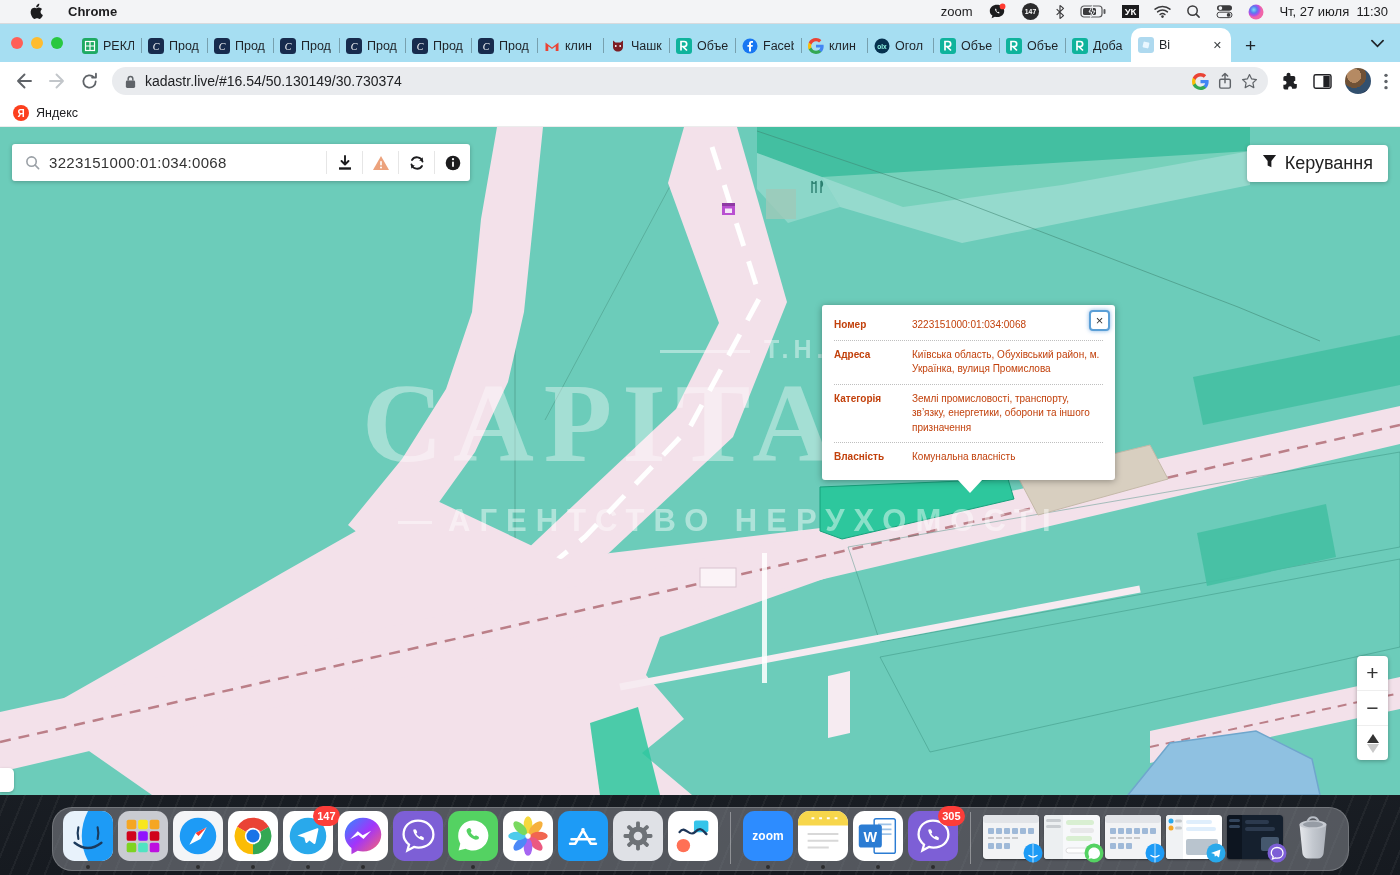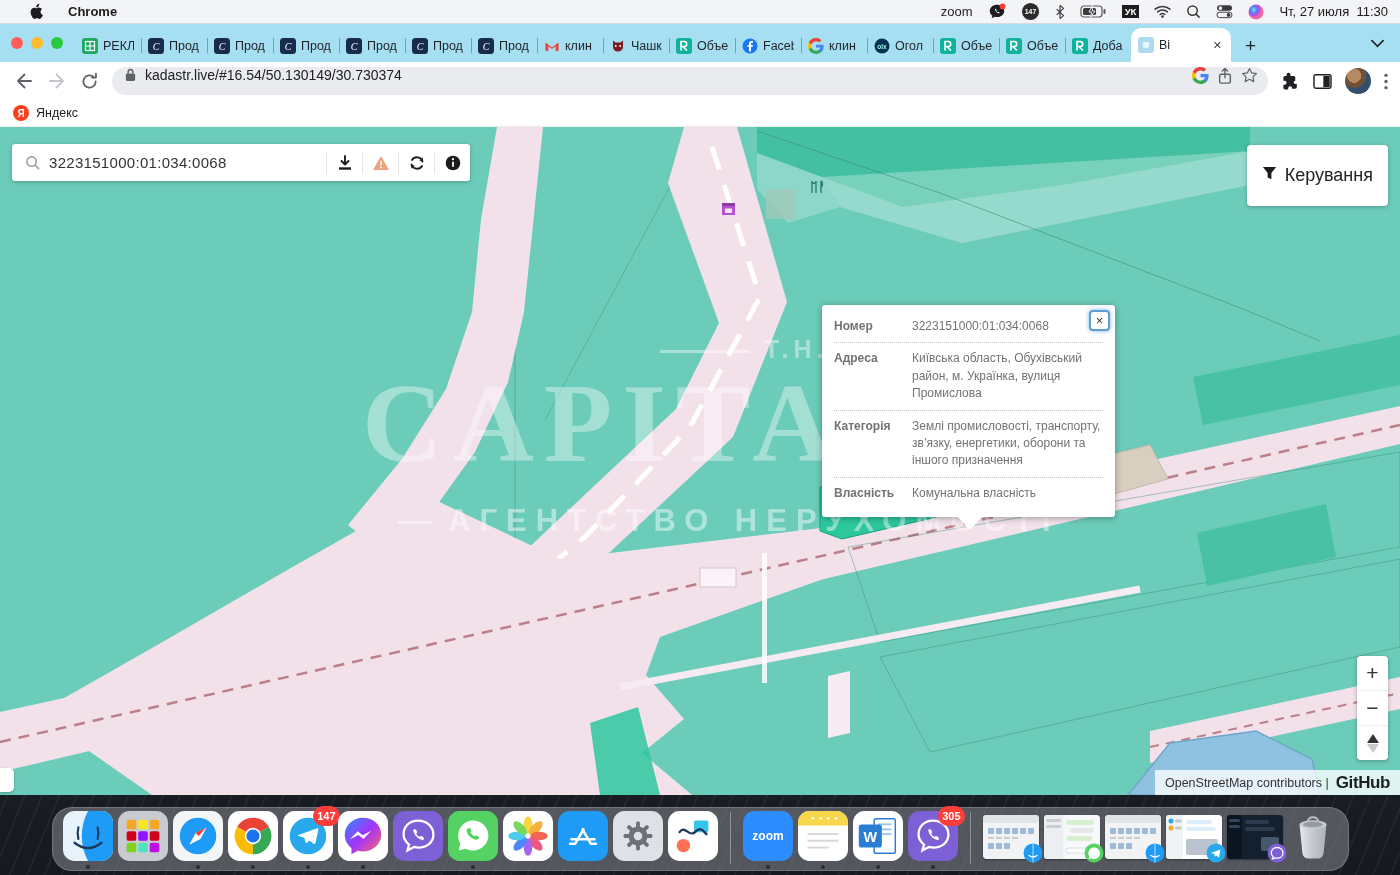--- a/index.html
+++ b/index.html
@@ -42,21 +42,21 @@
   .fav{width:16px;height:16px;flex:none;display:inline-flex}
   .fav svg{width:16px;height:16px}
   .tab-label{overflow:hidden;white-space:nowrap;flex:1}
   .tab-close{font-size:11px;color:#3c4043;flex:none;padding:1px 2px;border-radius:3px}
   .newtab{font-size:19px;color:#1f2328;padding:0 10px 7px 14px;line-height:1;cursor:default}
   .tab-chev{margin-left:auto;padding:0 16px 10px 0}
 
   .toolbar{position:absolute;top:38px;left:0;right:0;height:38px;background:#fff;
      display:flex;align-items:center;padding:0 12px 0 14px;box-sizing:border-box;gap:13px}
   .nav-ic{display:inline-flex;flex:none}
-  .urlbar{flex:1;height:28px;background:#e9ebee;border-radius:14px;display:flex;
+  .urlbar{flex:1;height:28px;background:#e9ebee;border-radius:14px;display:flex;align-items:center;
      padding:0 10px 0 12px;gap:8px;min-width:0}
   .url-text{flex:1;font-size:14px;color:#202124;white-space:nowrap;overflow:hidden}
   .toolbar .right-ics{display:flex;align-items:center;gap:13px}
   .avatar{width:26px;height:26px;border-radius:50%;flex:none;
      background:radial-gradient(circle at 35% 30%,#b58a63 0 28%,#6f5136 29% 48%,#32506e 49% 75%,#1d3350 76%);}
 
   .bkbar{position:absolute;top:76px;left:0;right:0;height:27px;background:#fff;
      border-bottom:1px solid #ececec;display:flex;align-items:center;padding-left:13px;box-sizing:border-box}
   .bk{display:flex;align-items:center;gap:7px;font-size:12.5px;color:#202124}
   .yico{width:16px;height:16px;border-radius:50%;background:#fc3f1d;color:#fff;font-size:10px;
@@ -77,28 +77,28 @@
      vertical-align:middle;margin-right:16px}
 
   .searchbox{position:absolute;left:12px;top:17px;width:458px;height:37px;background:#fff;border-radius:3px;
      box-shadow:0 1px 4px rgba(0,0,0,.25);display:flex;align-items:center;z-index:3}
   .searchbox .mag{padding:0 9px 0 13px;display:flex}
   .search-val{flex:1;font-size:15px;color:#333;letter-spacing:.3px}
   .sb-btn{width:35px;height:23px;display:flex;align-items:center;justify-content:center;
      border-left:1px solid #e6e6e6;cursor:pointer}
 
   .manage-btn{position:absolute;right:12px;top:18px;height:37px;background:#fff;border-radius:4px;
-     box-shadow:0 1px 4px rgba(0,0,0,.25);display:flex;align-items:center;gap:8px;padding:12px 15px;
+     box-shadow:0 1px 4px rgba(0,0,0,.25);display:flex;align-items:center;gap:8px;padding:0 15px;
      font-size:18px;color:#222;z-index:3;cursor:pointer}
 
   .popup{position:absolute;left:822px;top:178px;width:293px;background:#fff;border-radius:3px;
      box-shadow:0 1px 7px rgba(0,0,0,.35);z-index:4;padding:6px 12px 8px;box-sizing:border-box}
   .popup::after{content:"";position:absolute;left:135px;bottom:-13px;width:0;height:0;
      border-left:13px solid transparent;border-right:13px solid transparent;border-top:14px solid #fff}
-  .prow{display:flex;padding:7px 0;font-size:12px;line-height:1.45;color:#737373}
+  .prow{display:flex;padding:7px 0;font-size:10px;line-height:1.45;color:#c2410c}
   .prow+.prow{border-top:1px dotted #bfbfbf}
   .plabel{width:78px;flex:none;font-weight:bold}
   .pvalue{flex:1}
   .popup-close{position:absolute;top:5px;right:5px;width:21px;height:21px;background:#fff;
      border:2px solid #5b9fd6;border-radius:4px;box-shadow:0 0 4px rgba(80,150,220,.7);
      display:flex;align-items:center;justify-content:center;font-size:13px;color:#333;cursor:pointer;box-sizing:border-box}
 
   .zoomctl{position:absolute;right:12px;top:529px;width:31px;background:#fff;border-radius:4px;
      box-shadow:0 1px 4px rgba(0,0,0,.3);z-index:3;display:flex;flex-direction:column;overflow:hidden}
   .zc-btn{height:34px;display:flex;flex-direction:column;align-items:center;justify-content:center;
@@ -622,24 +622,20 @@
 
       <div class="zoomctl">
         <span class="zc-btn">+</span>
         <span class="zc-btn">−</span>
         <span class="zc-btn">
           <span class="compass-up"></span>
           <span class="compass-down"></span>
         </span>
       </div>
 
-      <div class="attribution">
-        <span>OpenStreetMap contributors |</span>
-        <span class="gh-logo">GitHub</span>
-      </div>
       <div class="scale-stub"></div>
     </div>
   </div>
 
   <div class="dock-zone">
     <div class="dock" id="dock">
         <div class="dock-item running">
           <svg class="dock-ic" viewBox="0 0 52 52">
             <rect width="52" height="52" rx="12" fill="#e8f2fb"></rect>
             <path d="M26 0h14a12 12 0 0112 12v28a12 12 0 01-12 12H26c-4.5-9-6.5-17-6.5-26S21.5 9 26 0z" fill="#1d9bf6"></path>

